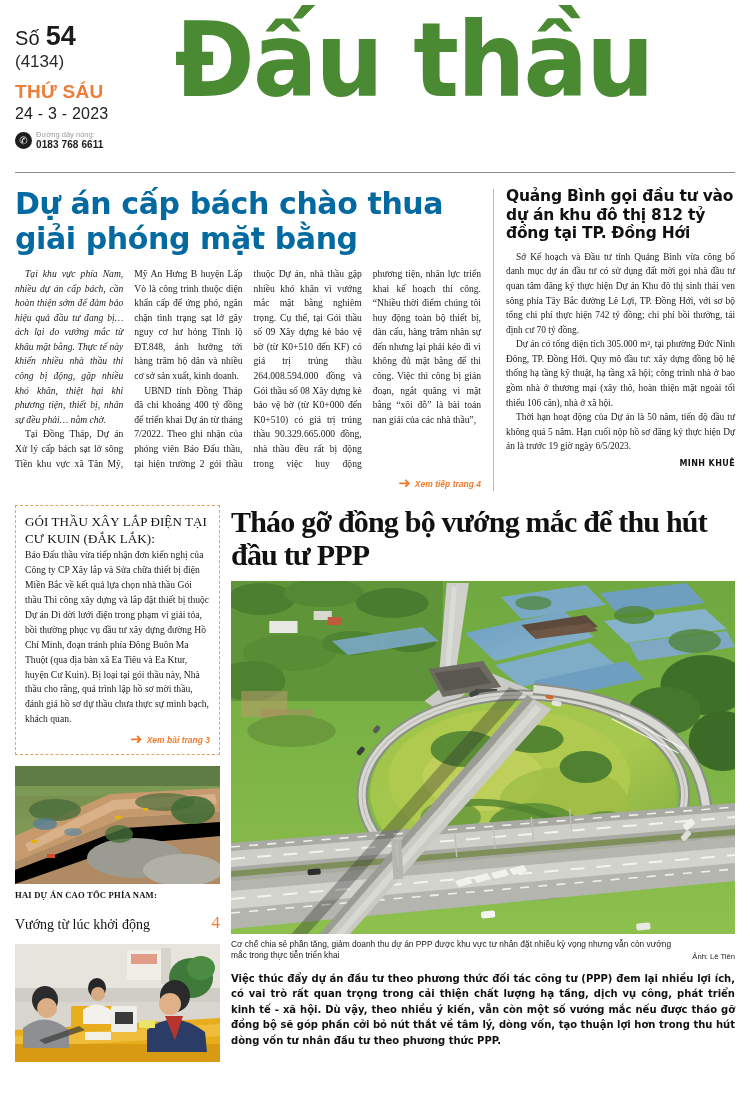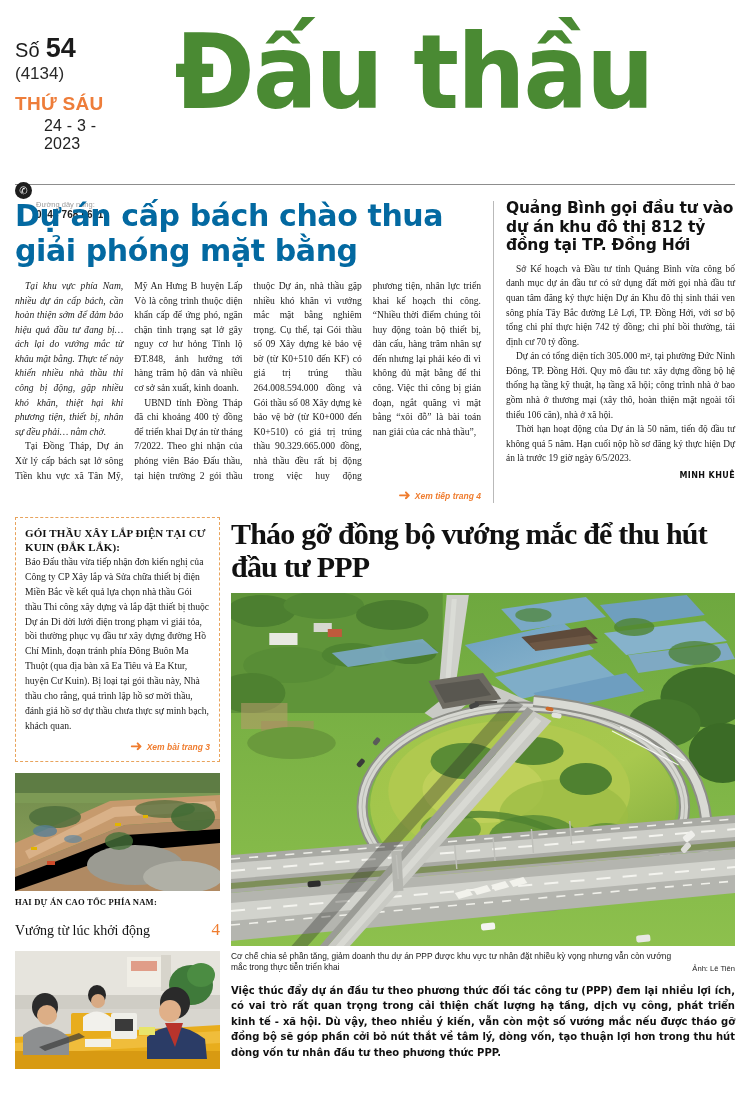--- a/index.html
+++ b/index.html
@@ -4,34 +4,34 @@
 <style>
   * { box-sizing: border-box; }
   html, body { margin:0; padding:0; }
   body {
     width: 750px; height: 1099px;
     background: #ffffff;
     font-family: "Liberation Serif", serif;
     color: #111;
     overflow: hidden;
   }
-  .page { width:750px; height:968px; position:relative; padding: 12px 15px; }
+  .page { width:750px; height:968px; position:relative; padding: 0 15px; }
 
   
   .masthead { display:flex; align-items:flex-start; height:168px; padding-top:16px; }
   .mh-left { width:118px; flex:0 0 118px; padding-top:6px; }
   .issue { font-family:"Liberation Sans", sans-serif; font-size:20px; color:#1b1b1b; line-height:1.05; letter-spacing:.2px;}
   .issue b { font-size:27px; font-weight:bold; }
   .issue-sub { font-family:"Liberation Sans", sans-serif; font-size:17px; color:#2a2a2a; margin-top:3px; line-height:1.1;}
   .weekday { font-family:"Liberation Sans", sans-serif; font-weight:bold; font-size:19px; color:#ee7d3a; margin-top:9px; letter-spacing:.3px;}
-  .date { font-family:"Liberation Sans", sans-serif; font-size:16px; color:#222; margin-top:2px; letter-spacing:.2px;margin-left:29px;}
+  .date { font-family:"Liberation Sans", sans-serif; font-size:16px; color:#222; margin-top:2px; letter-spacing:.2px;}
   .hotline { display:flex; align-items:center; gap:4px; margin-top:8px; }
   .phone-circle { width:17px; height:17px; border-radius:50%; background:#1d1d1d; flex:0 0 17px;
      display:flex; align-items:center; justify-content:center; color:#fff; font-size:10px; line-height:1;}
-  .hotline-txt { font-family:"Liberation Sans", sans-serif; line-height:1.12;margin-top:40px; }
+  .hotline-txt { font-family:"Liberation Sans", sans-serif; line-height:1.12; }
   .hotline-lbl { font-size:7.5px; color:#9a9a9a; }
   .hotline-num { font-size:10px; font-weight:bold; color:#1d1d1d; letter-spacing:.1px;}
 
   .mh-logo { flex:1; text-align:left; padding-right:4px; }
   .logo-text {
     font-family:"DejaVu Sans", sans-serif;
     font-weight:bold;
     font-size:104px;
     line-height:.98;
     color:#4a8a33;
@@ -84,21 +84,21 @@
   .side-body p { margin:0; text-indent:10px; }
   .byline { text-align:right; font-family:"DejaVu Sans", sans-serif; font-weight:bold;
      font-size:8px; letter-spacing:.4px; margin-top:5px; color:#111; }
 
   
   .mid-sec { display:flex; gap:11px; padding-top:14px; }
   .mid-left { width:205px; flex:0 0 205px; }
   .mid-right { flex:1; }
 
   .dash-box { border:1.3px dashed #e8a35c; padding:8px 9px 7px 9px; background:#fff; }
-  .kicker { font-family:"Liberation Serif", serif; font-weight:bold; font-size:11px;
+  .kicker { font-family:"Liberation Serif", serif; font-weight:normal; font-size:13px;
      letter-spacing:.1px; line-height:1.3; color:#111; text-transform:uppercase; }
   .box-head { font-family:"DejaVu Sans", sans-serif; font-weight:bold; font-size:17px;
      line-height:1.14; color:#111; margin:4px 0 5px 0; letter-spacing:-.3px;}
   .box-body { font-family:"Liberation Serif", serif; font-size:9.6px; line-height:1.56;
      text-align:left; color:#1a1a1a; }
   .box-body p { margin:0; }
 
   .thumb-block { margin-top:11px; }
   .thumb { width:100%; height:118px; display:block; border:0; }
   .thumb-kicker { font-family:"Liberation Serif", serif; font-weight:bold; font-size:8.6px;
@@ -130,21 +130,21 @@
         <span>Số</span>
         <b>54</b>
       </div>
       <div class="issue-sub">(4134)</div>
       <div class="weekday">THỨ SÁU</div>
       <div class="date">24 - 3 - 2023</div>
       <div class="hotline">
         <span class="phone-circle">✆</span>
         <span class="hotline-txt">
           <span class="hotline-lbl" style="display:block">Đường dây nóng:</span>
-          <span class="hotline-num" style="display:block">0243 768 6611</span>
+          <span class="hotline-num" style="display:block">0183 768 6611</span>
         </span>
       </div>
     </div>
     <div class="mh-logo">
       <div class="logo-text">Đấu thầu</div>
     </div>
   </div>
 
   <div class="mh-rule-top"></div>
 

